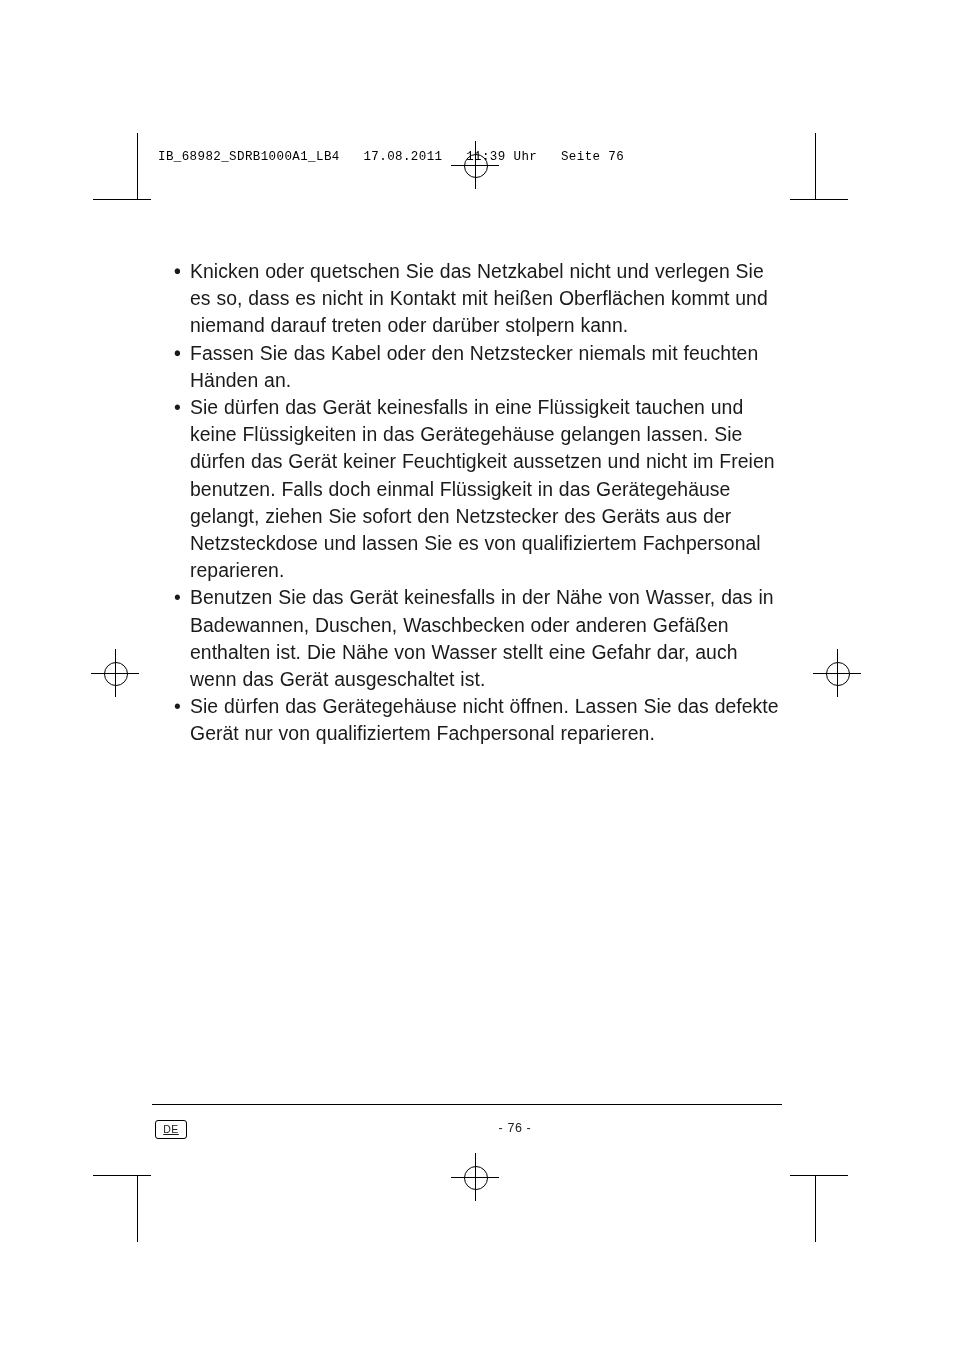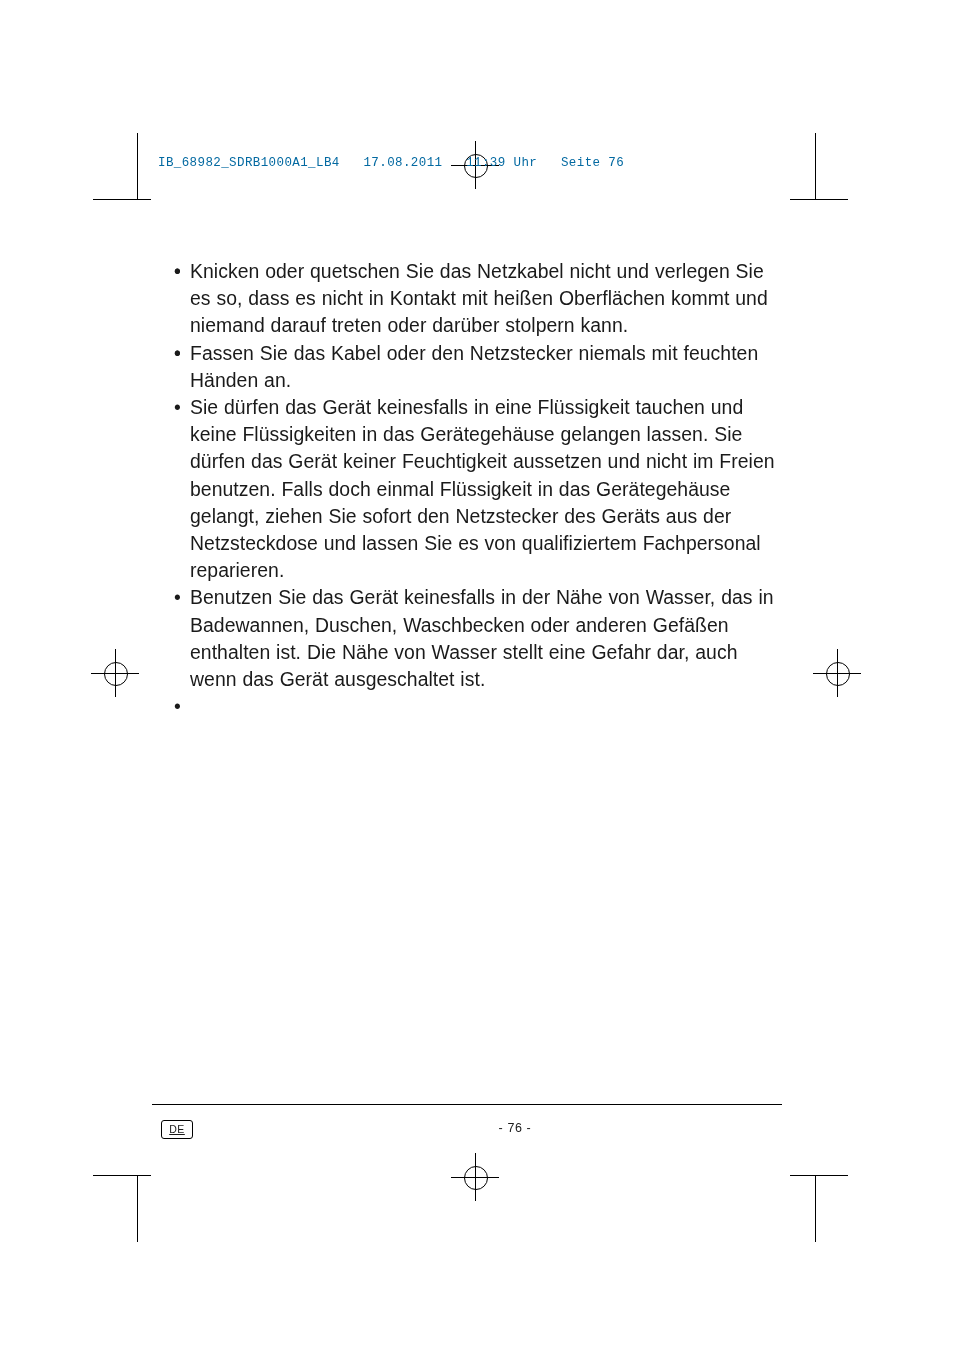--- a/index.html
+++ b/index.html
@@ -29,25 +29,25 @@
   }
   .reg-cross-v, .reg-cross-h {
     position: absolute;
     background: #000;
   }
 
   
   .print-header {
     position: absolute;
     left: 158px;
-    top: 156px;
+    top: 150px;
     font-family: "Liberation Mono", monospace;
     font-size: 12.5px;
     letter-spacing: 0.4px;
-    color: #0369a1;
+    color: #000000;
     white-space: pre;
   }
 
   
   .content {
     position: absolute;
     left: 172px;
     top: 258px;
     width: 610px;
   }
@@ -78,21 +78,21 @@
   .footer-rule {
     position: absolute;
     left: 152px;
     top: 1104px;
     width: 630px;
     height: 1px;
     background: #000;
   }
   .lang-badge {
     position: absolute;
-    left: 161px;
+    left: 155px;
     top: 1120px;
     width: 30px;
     height: 17px;
     border: 1px solid #000;
     border-radius: 3px;
     font-size: 10.5px;
     line-height: 17px;
     text-align: center;
     font-family: "Liberation Sans", sans-serif;
     letter-spacing: 0.5px;
@@ -159,19 +159,20 @@
     <li>
       <span class="dot">•</span>
       <span>Sie dürfen das Gerät keinesfalls in eine Flüssigkeit tauchen und keine Flüssigkeiten in das Gerätegehäuse gelangen lassen. Sie dürfen das Gerät keiner Feuchtigkeit aussetzen und nicht im Freien benutzen. Falls doch einmal Flüssigkeit in das Gerätegehäuse gelangt, ziehen Sie sofort den Netzstecker des Geräts aus der Netzsteckdose und lassen Sie es von qualifiziertem Fachpersonal reparieren.</span>
     </li>
     <li>
       <span class="dot">•</span>
       <span>Benutzen Sie das Gerät keinesfalls in der Nähe von Wasser, das in Badewannen, Duschen, Waschbecken oder anderen Gefäßen enthalten ist. Die Nähe von Wasser stellt eine Gefahr dar, auch wenn das Gerät ausgeschaltet ist.</span>
     </li>
     <li>
       <span class="dot">•</span>
+      <span>Sie dürfen das Gerätegehäuse nicht öffnen. Lassen Sie das defekte Gerät nur von qualifiziertem Fachpersonal reparieren.</span>
     </li>
   </ul>
 </div>
 
 <div class="footer-rule"></div>
 <div class="lang-badge">DE</div>
 <div class="page-number">- 76 -</div>
 
 </body></html>

